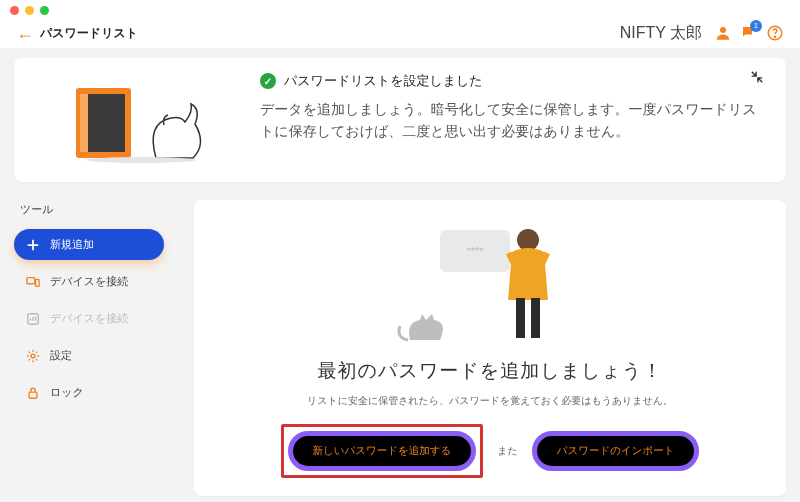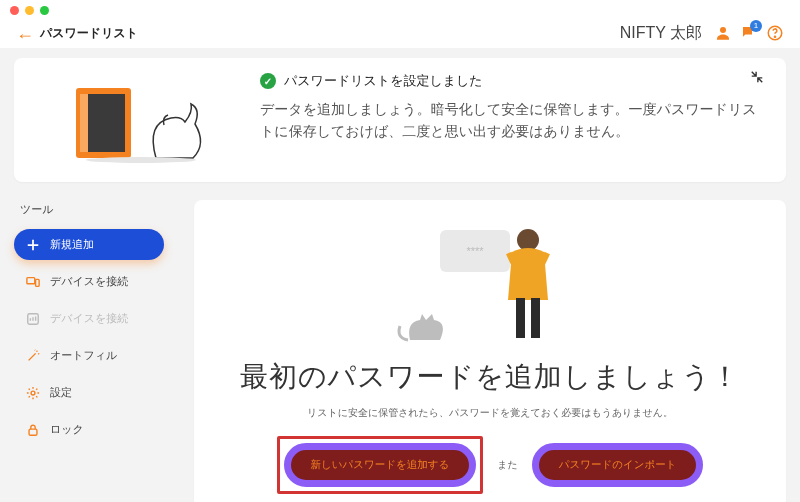--- a/index.html
+++ b/index.html
@@ -31,24 +31,24 @@
   .sidebar { width: 150px; flex: 0 0 auto; }
   .sidebar-title { font-size: 11px; color: #444; margin: 2px 0 12px 6px; }
   .side-item { display: flex; align-items: center; gap: 10px; padding: 8px 12px; font-size: 11px; color: #444; cursor: pointer; border-radius: 20px; margin-bottom: 6px; }
   .side-item.primary { background: #1d4ed8; color: #fff; box-shadow: 0 4px 8px rgba(245,130,32,0.35); }
   .side-item.disabled { color: #bbb; cursor: default; }
   .side-icon { width: 14px; height: 14px; display: inline-flex; align-items: center; justify-content: center; }
   .side-item:not(.primary):not(.disabled) .side-icon { color: #f58220; }
 
   .content { flex: 1; background: #fff; border-radius: 8px; margin-left: 30px; padding: 12px 20px 18px 20px; display: flex; flex-direction: column; align-items: center; box-shadow: 0 1px 2px rgba(0,0,0,0.04); }
   .hero { position: relative; width: 100%; height: 140px; display:flex; align-items:center; justify-content:center; }
-  .headline { font-size: 28px; color: #333; font-weight: 400; margin-top: 6px; text-align: center; letter-spacing: 1px; }
+  .headline { font-size: 19px; color: #333; font-weight: 400; margin-top: 6px; text-align: center; letter-spacing: 1px; }
   .subline { font-size: 10px; color: #666; margin-top: 10px; text-align: center; }
   .cta-row { display: flex; align-items: center; gap: 14px; margin-top: 16px; }
-  .btn { border: 7px solid #8b5cf6; background: #7f1d1d; color: #f58220; border-radius: 999px; padding: 8px 20px; font-size: 10.5px; cursor: pointer; }
+  .btn { border: 5px solid #8b5cf6; background: #000000; color: #f58220; border-radius: 999px; padding: 8px 20px; font-size: 10.5px; cursor: pointer; }
   .highlight-box { border: 3px solid #d23434; padding: 4px; border-radius: 2px; }
   .or-text { font-size: 10px; color: #666; }
 </style>
 </head>
 <body>
 
 <div class="mac-dots">
   <span class="dot-r"></span>
   <span class="dot-y"></span>
   <span class="dot-g"></span>
@@ -137,29 +137,20 @@
       <div class="side-item disabled">
         <span class="side-icon">
           <svg viewBox="0 0 16 16" width="14" height="14" fill="none" stroke="currentColor" stroke-width="1.6">
               <rect x="2" y="2" width="12" height="12" rx="2"></rect>
               <path d="M5 10v-3M8 10V6M11 10v-5"></path>
             </svg>
         </span>
         <span>デバイスを接続</span>
       </div>
 
-      <div class="side-item">
-        <span class="side-icon">
-          <svg viewBox="0 0 16 16" width="14" height="14" fill="none" stroke="currentColor" stroke-width="1.6">
-              <path d="M3 13 L11 5"></path>
-              <path d="M12 2l1 1M14 5l1 1M10 1l.5.5"></path>
-            </svg>
-        </span>
-        <span>オートフィル</span>
-      </div>
 
       <div class="side-item">
         <span class="side-icon">
           <svg viewBox="0 0 16 16" width="14" height="14" fill="none" stroke="currentColor" stroke-width="1.6">
               <circle cx="8" cy="8" r="2.2"></circle>
               <path d="M8 1v2M8 13v2M1 8h2M13 8h2M3 3l1.4 1.4M11.6 11.6L13 13M13 3l-1.4 1.4M4.4 11.6L3 13"></path>
             </svg>
         </span>
         <span>設定</span>
       </div>

